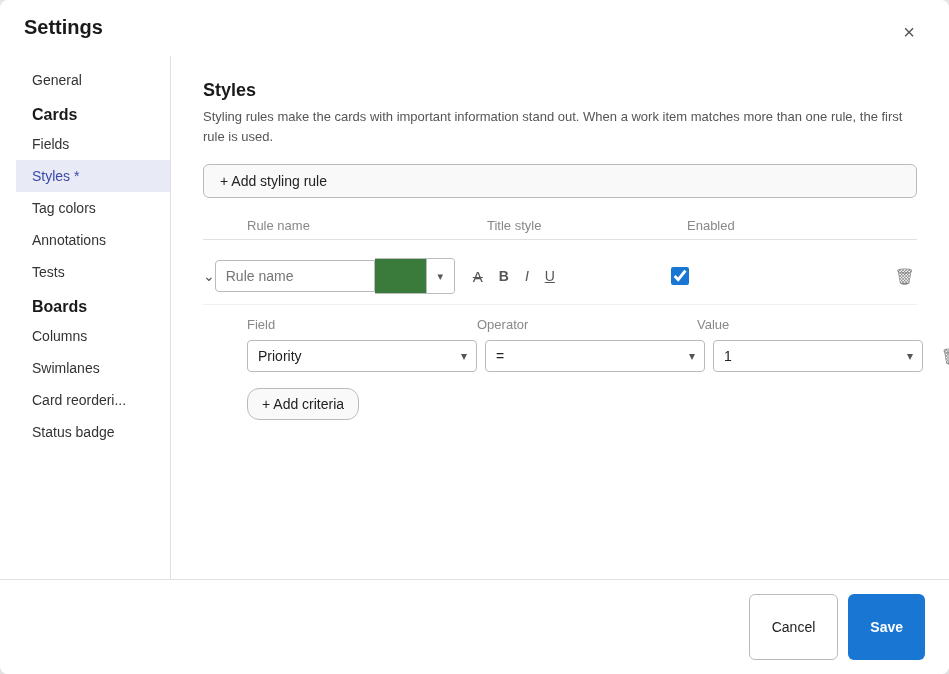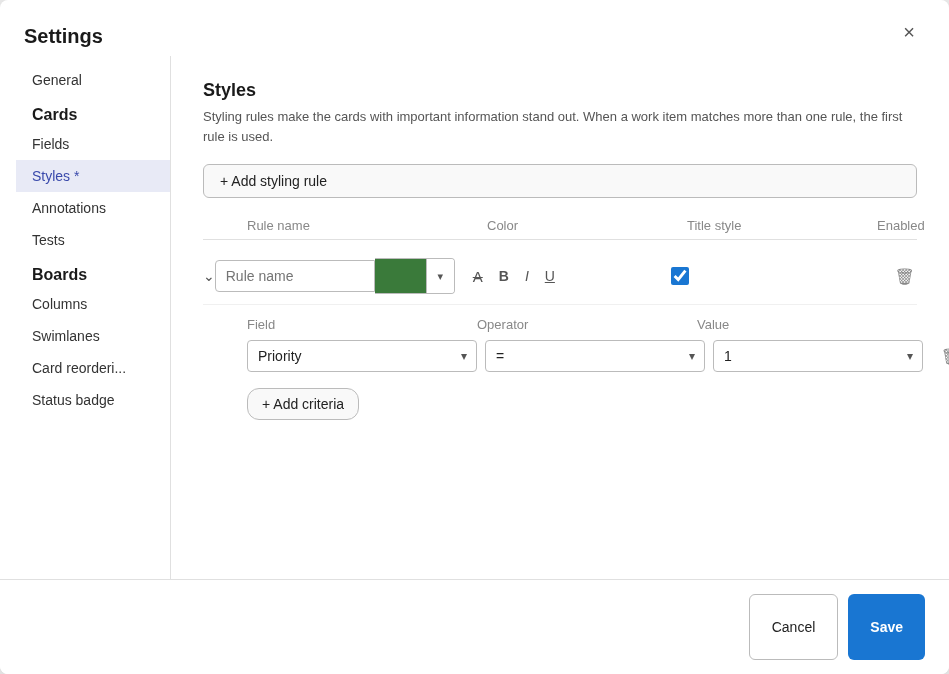--- a/index.html
+++ b/index.html
@@ -16,21 +16,21 @@
       height: 674px;
       background: #fff;
       border-radius: 8px;
       box-shadow: 0 4px 32px rgba(0,0,0,0.18);
       display: flex;
       flex-direction: column;
       overflow: hidden;
     }
     .modal-header {
       display: flex;
-      align-items: flex-end;
+      align-items: flex-start;
       justify-content: space-between;
       padding: 16px 24px 8px 24px;
       border-bottom: none;
     }
     .modal-title {
       font-size: 20px;
       font-weight: 600;
       color: #1a1a1a;
     }
     .close-btn {
@@ -323,38 +323,38 @@
     <button class="close-btn">×</button>
   </div>
 
   <div class="modal-body">
 
     <div class="sidebar">
       <div class="sidebar-item">General</div>
       <div class="sidebar-section-label">Cards</div>
       <div class="sidebar-item">Fields</div>
       <div class="sidebar-item active">Styles *</div>
+      <div class="sidebar-item">Tag colors</div>
       <div class="sidebar-item">Annotations</div>
       <div class="sidebar-item">Tests</div>
       <div class="sidebar-section-label">Boards</div>
       <div class="sidebar-item">Columns</div>
       <div class="sidebar-item">Swimlanes</div>
       <div class="sidebar-item">Card reorderi...</div>
       <div class="sidebar-item">Status badge</div>
     </div>
 
     <div class="content">
       <div class="content-title">Styles</div>
       <div class="content-desc">Styling rules make the cards with important information stand out. When a work item matches more than one rule, the first rule is used.</div>
 
       <button class="add-rule-btn">+ Add styling rule</button>
 
       <div class="table-header">
         <div class="table-header-cell">Rule name</div>
-        <div class="table-header-cell">Color</div>
         <div class="table-header-cell">Title style</div>
         <div class="table-header-cell">Enabled</div>
 
       </div>
 
       <div class="rule-row">
         <button class="chevron-btn">⌄</button>
         <div class="rule-fields">
 
           <div class="rule-name-color-group">

